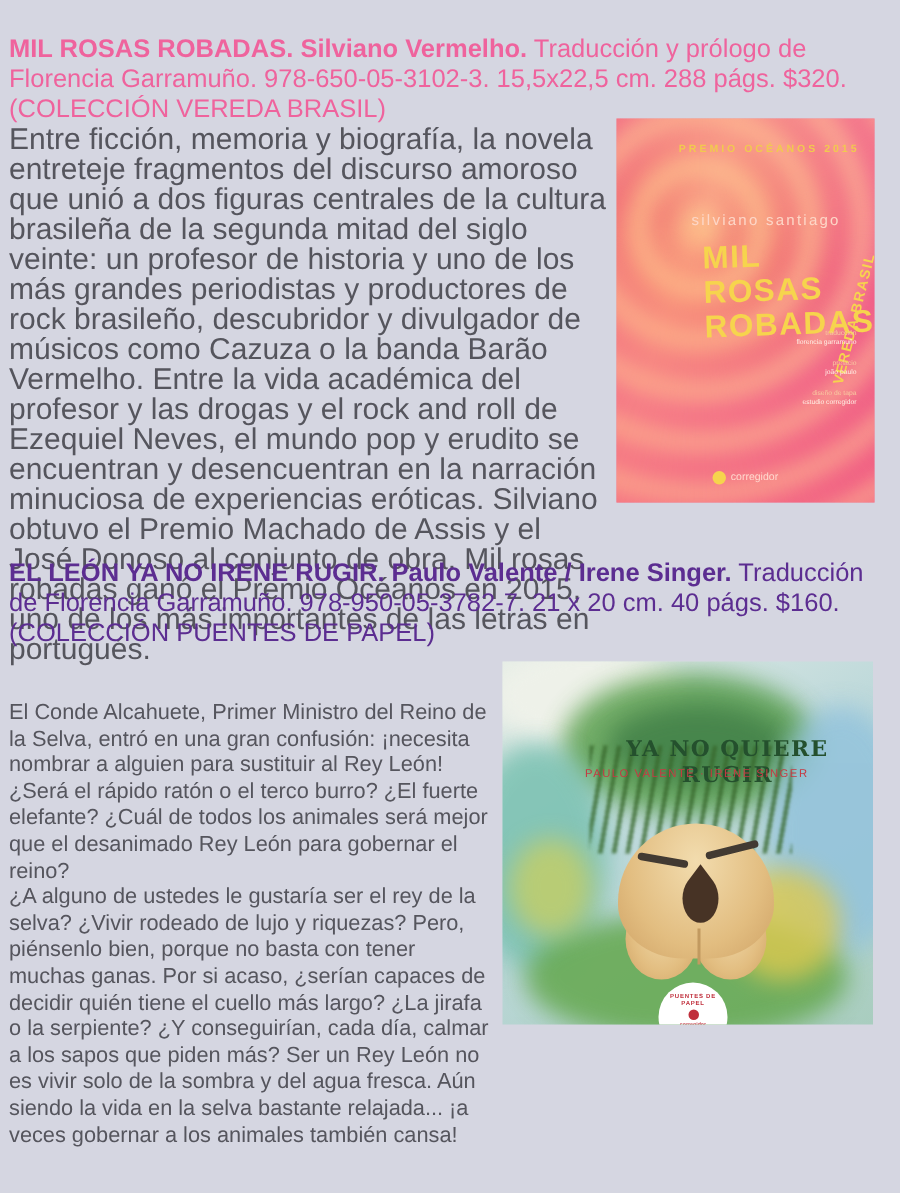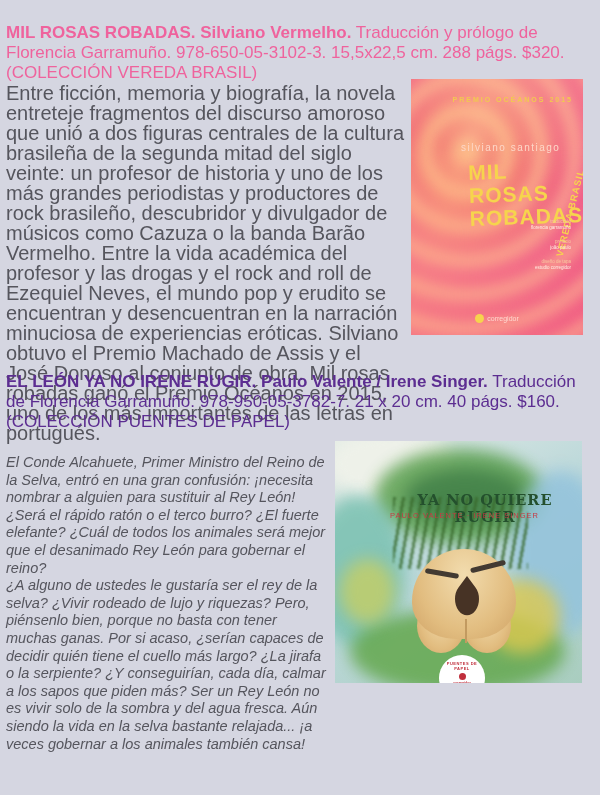--- a/index.html
+++ b/index.html
@@ -9,21 +9,21 @@
     font-family:"Liberation Sans","DejaVu Sans",sans-serif;
   }
   
   .heading{position:absolute;left:6px;font-size:17px;line-height:20px;}
   .heading .hb{font-weight:bold;}
   #heading1{top:6px;width:578px;color:#ef639d;}
   #heading2{top:355px;width:586px;color:#5c2d91;}
   
   .bodycopy{position:absolute;left:6px;color:#55555d;}
   #body1{top:83px;width:402px;font-size:20px;line-height:20px;}
-  #body2{top:454px;width:324px;font-size:14.5px;line-height:17.6px;font-style:italic;}
+  #body2{top:467px;width:324px;font-size:14.5px;line-height:17.6px;}
   #body2 p{margin:0;}
   
   .cover1{
     position:absolute;left:411px;top:79px;width:172px;height:256px;
     overflow:hidden;
     background:radial-gradient(circle at 34% 30%, #f9b27b 0, #f58f72 22%, #f0608c 55%, #ee4e84 100%);
   }
   .cover1 .swirl1{position:absolute;inset:-10px;
     background:repeating-radial-gradient(circle at 34% 30%, rgba(255,195,150,.55) 0 10px, rgba(240,85,128,.30) 18px 34px);
     filter:blur(6px);}

